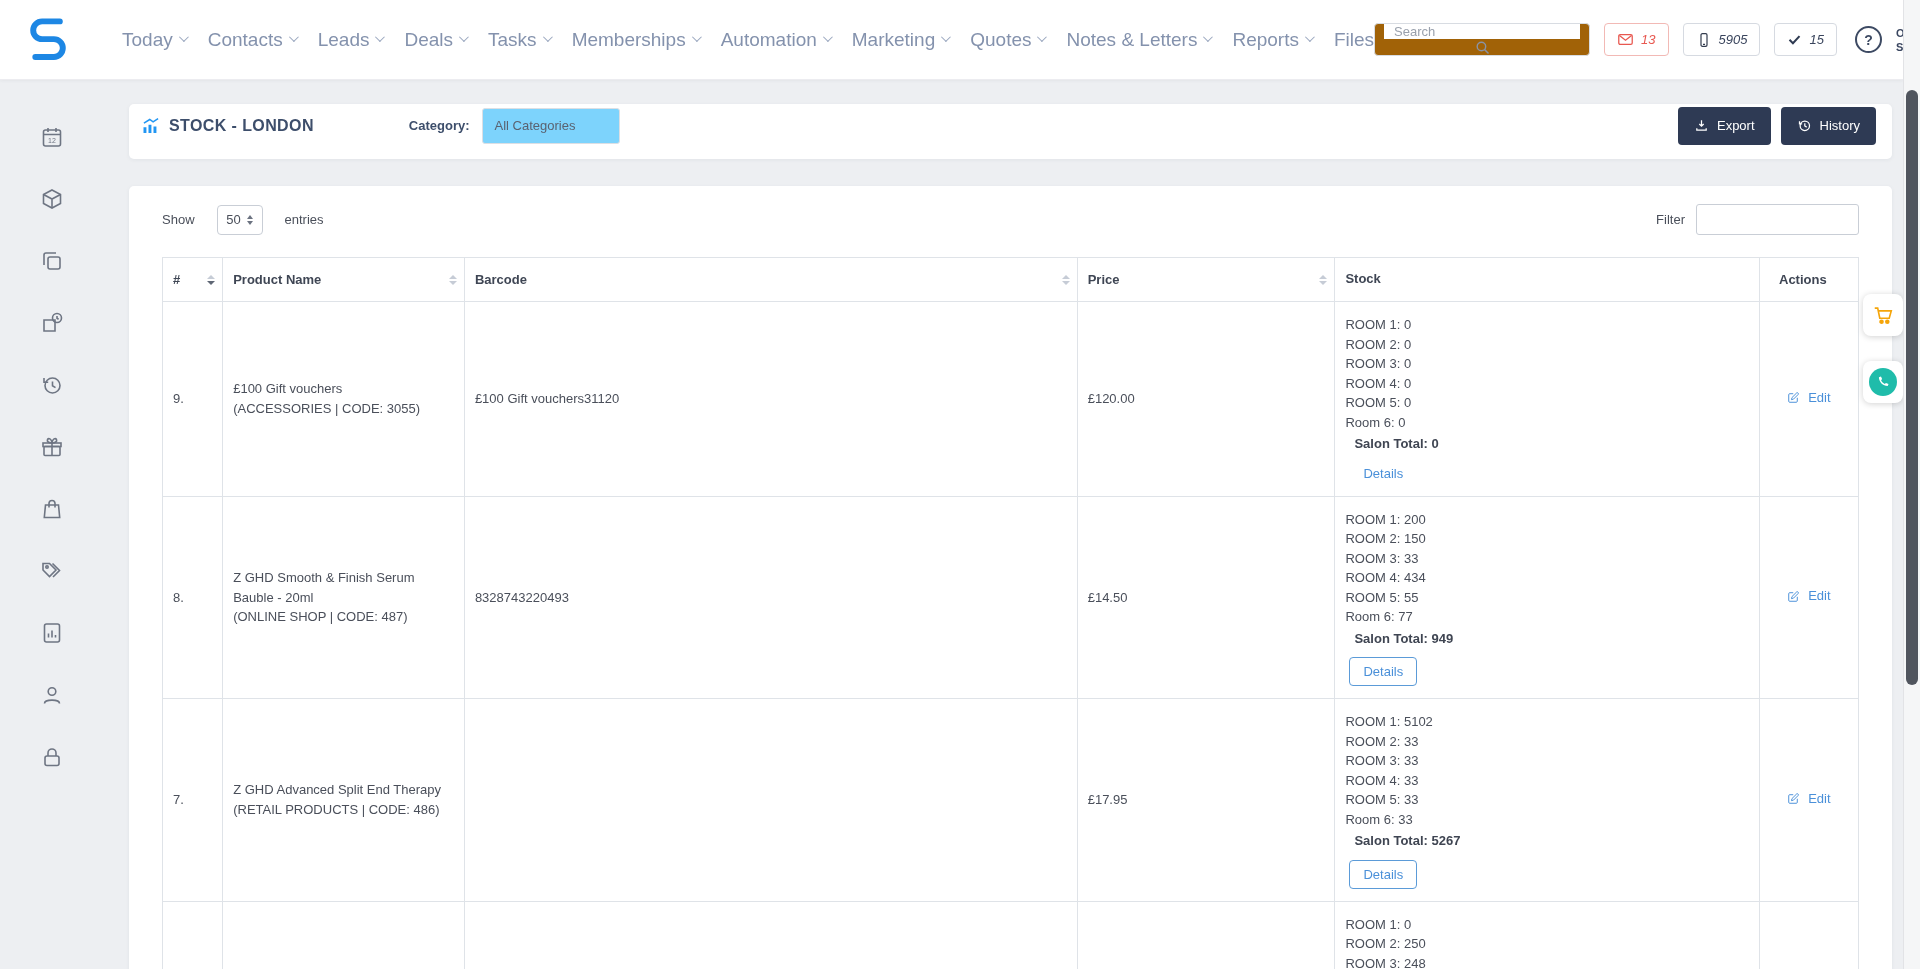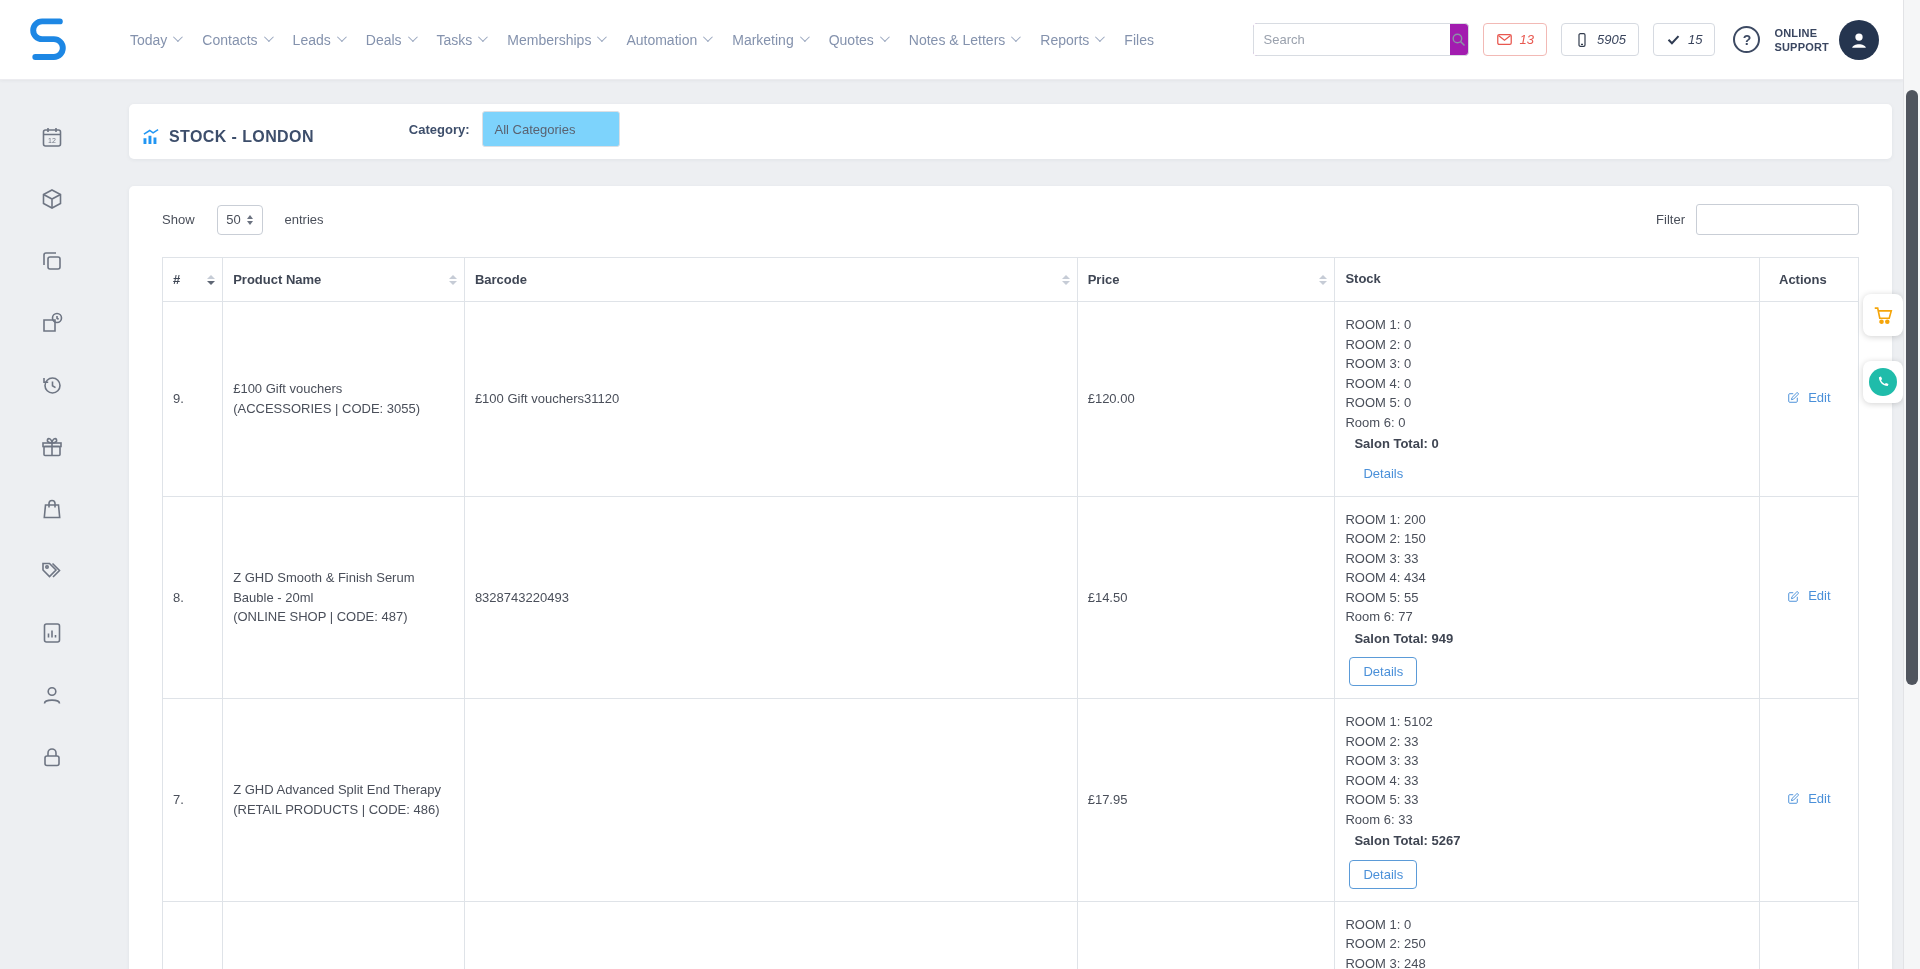--- a/index.html
+++ b/index.html
@@ -10,42 +10,42 @@
   }
 
   
   .topnav {
     position:fixed; top:0; left:0; width:1903px; height:80px; background:#fff;
     border-bottom:1px solid #ececf0; box-shadow:0 1px 3px rgba(30,40,60,.05);
     display:flex; align-items:center; padding:0 24px 0 26px; z-index:40;
   }
   .logo { width:52px; display:flex; align-items:center; cursor:pointer; }
   .menu { display:flex; align-items:center; gap:22px; margin-left:52px; }
-  .menu-item { display:flex; align-items:center; gap:6px; color:#8492ad; font-size:14px; cursor:pointer; white-space:nowrap; }
+  .menu-item { display:flex; align-items:center; gap:6px; color:#8492ad; font-size:19px; cursor:pointer; white-space:nowrap; }
   .caret { width:7px; height:7px; border-right:1.6px solid #9aa7bf; border-bottom:1.6px solid #9aa7bf; transform:rotate(45deg) translateY(-2px); margin-top:-3px; }
   .nav-right { margin-left:auto; display:flex; align-items:center; }
-  .searchbox { display:flex; align-items:center; border:1px solid #d8dce2; border-radius:4px; height:33px; width:216px; background:#a21caf; }
+  .searchbox { display:flex; align-items:center; border:1px solid #d8dce2; border-radius:4px; height:33px; width:216px; background:#a16207;flex-direction:column; }
   .searchbox input { flex:1; border:none; outline:none; height:100%; padding:0 10px; font-size:13px; color:#5a6070; font-family:inherit; }
   .searchbox input::placeholder { color:#9aa1ad; }
   .search-btn { width:36px; height:100%; background:transparent; border:none; display:flex; align-items:center; justify-content:center; cursor:pointer; }
   .badge { display:flex; align-items:center; gap:7px; height:33px; padding:11px 12px; border:1px solid #d6dae1; border-radius:4px; margin-left:14px; font-size:13px; color:#39445c; cursor:pointer; background:#fff;font-style:italic; }
   .badge.badge-red { border-color:#f2b9b5; color:#e85850; }
   .help { width:27px; height:27px; border:2.5px solid #3d4a63; border-radius:50%; display:flex; align-items:center; justify-content:center; font-weight:bold; font-size:14px; color:#3d4a63; margin-left:18px; cursor:pointer; }
   .account { margin-left:14px; font-size:11px; font-weight:bold; color:#3a4660; line-height:14px; letter-spacing:.2px; }
   .avatar { width:40px; height:40px; border-radius:50%; background:#25354f; margin-left:10px; display:flex; align-items:center; justify-content:center; cursor:pointer; }
 
   
   .sidebar { position:fixed; top:80px; left:0; width:104px; bottom:0; background:#edeff2; padding-top:26px; z-index:30; }
   .side-item { height:62px; display:flex; align-items:center; justify-content:center; cursor:pointer; color:#6e7583; }
   .side-item svg { stroke:#6e7583; }
 
   
   .main { position:absolute; top:80px; left:104px; right:0; padding:24px 28px 0 25px; }
   .card { background:#fff; border-radius:5px; box-shadow:0 1px 4px rgba(40,50,70,.06); }
-  .header-card { height:55px; display:flex; align-items:flex-end; padding:0 16px 12px 12px; }
+  .header-card { height:55px; display:flex; align-items:center; padding:0 16px 12px 12px; }
   .title-wrap { display:flex; align-items:center; gap:8px; }
   .title-wrap h1 { font-size:16px; font-weight:bold; color:#3d4e6b; letter-spacing:.4px; }
   .category-wrap { display:flex; align-items:center; gap:12px; margin-left:95px; }
   .category-wrap label { font-size:13px; font-weight:bold; color:#3d4e6b; }
   .category-select { width:138px; height:36px; border:1px solid #dcdfe4; border-radius:3px; display:flex; align-items:center; padding:0 12px; font-size:13px; color:#5a6270; cursor:pointer; background:#7dd3fc; }
   .header-actions { margin-left:auto; display:flex; gap:10px; }
   .btn-dark { height:38px; padding:0 16px; background:#2e3a54; color:#fff; border:none; border-radius:4px; font-size:13px; font-family:inherit; display:flex; align-items:center; gap:8px; cursor:pointer; }
 
   .table-card { margin-top:27px; padding:18px 33px 0 33px; min-height:1100px; }
   .controls { display:flex; justify-content:space-between; align-items:center; margin-bottom:22px; font-size:13px; color:#4a4f5a; }
@@ -281,20 +281,37 @@
           <path d="M3 13.5 h3.5 v7 H3 Z M9 10.5 h3.5 V20.5 H9 Z M15 12.5 h3.5 v8 H15 Z" fill="#2196f3"></path>
           <path d="M3.5 8.5 L10.5 4.2 L14.5 7 L20.5 3.2" stroke="#2196f3" stroke-width="1.8" fill="none"></path>
         </svg>
       <h1>STOCK - LONDON</h1>
     </div>
     <div class="category-wrap">
       <label>Category:</label>
       <div class="category-select">
         <span>All Categories</span>
       </div>
+    </div>
+    <div class="header-actions">
+      <button class="btn-dark">
+        <svg width="15" height="15" viewBox="0 0 24 24" fill="none" stroke="#fff" stroke-width="2">
+            <path d="M12 3.5 V13 M8.5 9.5 L12 13 L15.5 9.5"></path>
+            <path d="M4.5 16.5 V19.5 H19.5 V16.5"></path>
+          </svg>
+        <span>Export</span>
+      </button>
+      <button class="btn-dark">
+        <svg width="15" height="15" viewBox="0 0 24 24" fill="none" stroke="#fff" stroke-width="2">
+            <circle cx="12.5" cy="12.5" r="7.5"></circle>
+            <path d="M12.5 8.5 v4.3 l3 1.8"></path>
+            <path d="M4 5 v4.2 h4.2"></path>
+          </svg>
+        <span>History</span>
+      </button>
     </div>
   </section>
 
   <section class="card table-card">
     <div class="controls">
       <div class="show-wrap">
         <span>Show</span>
         <div class="page-size">
           <span>50</span>
           <span class="updown">

